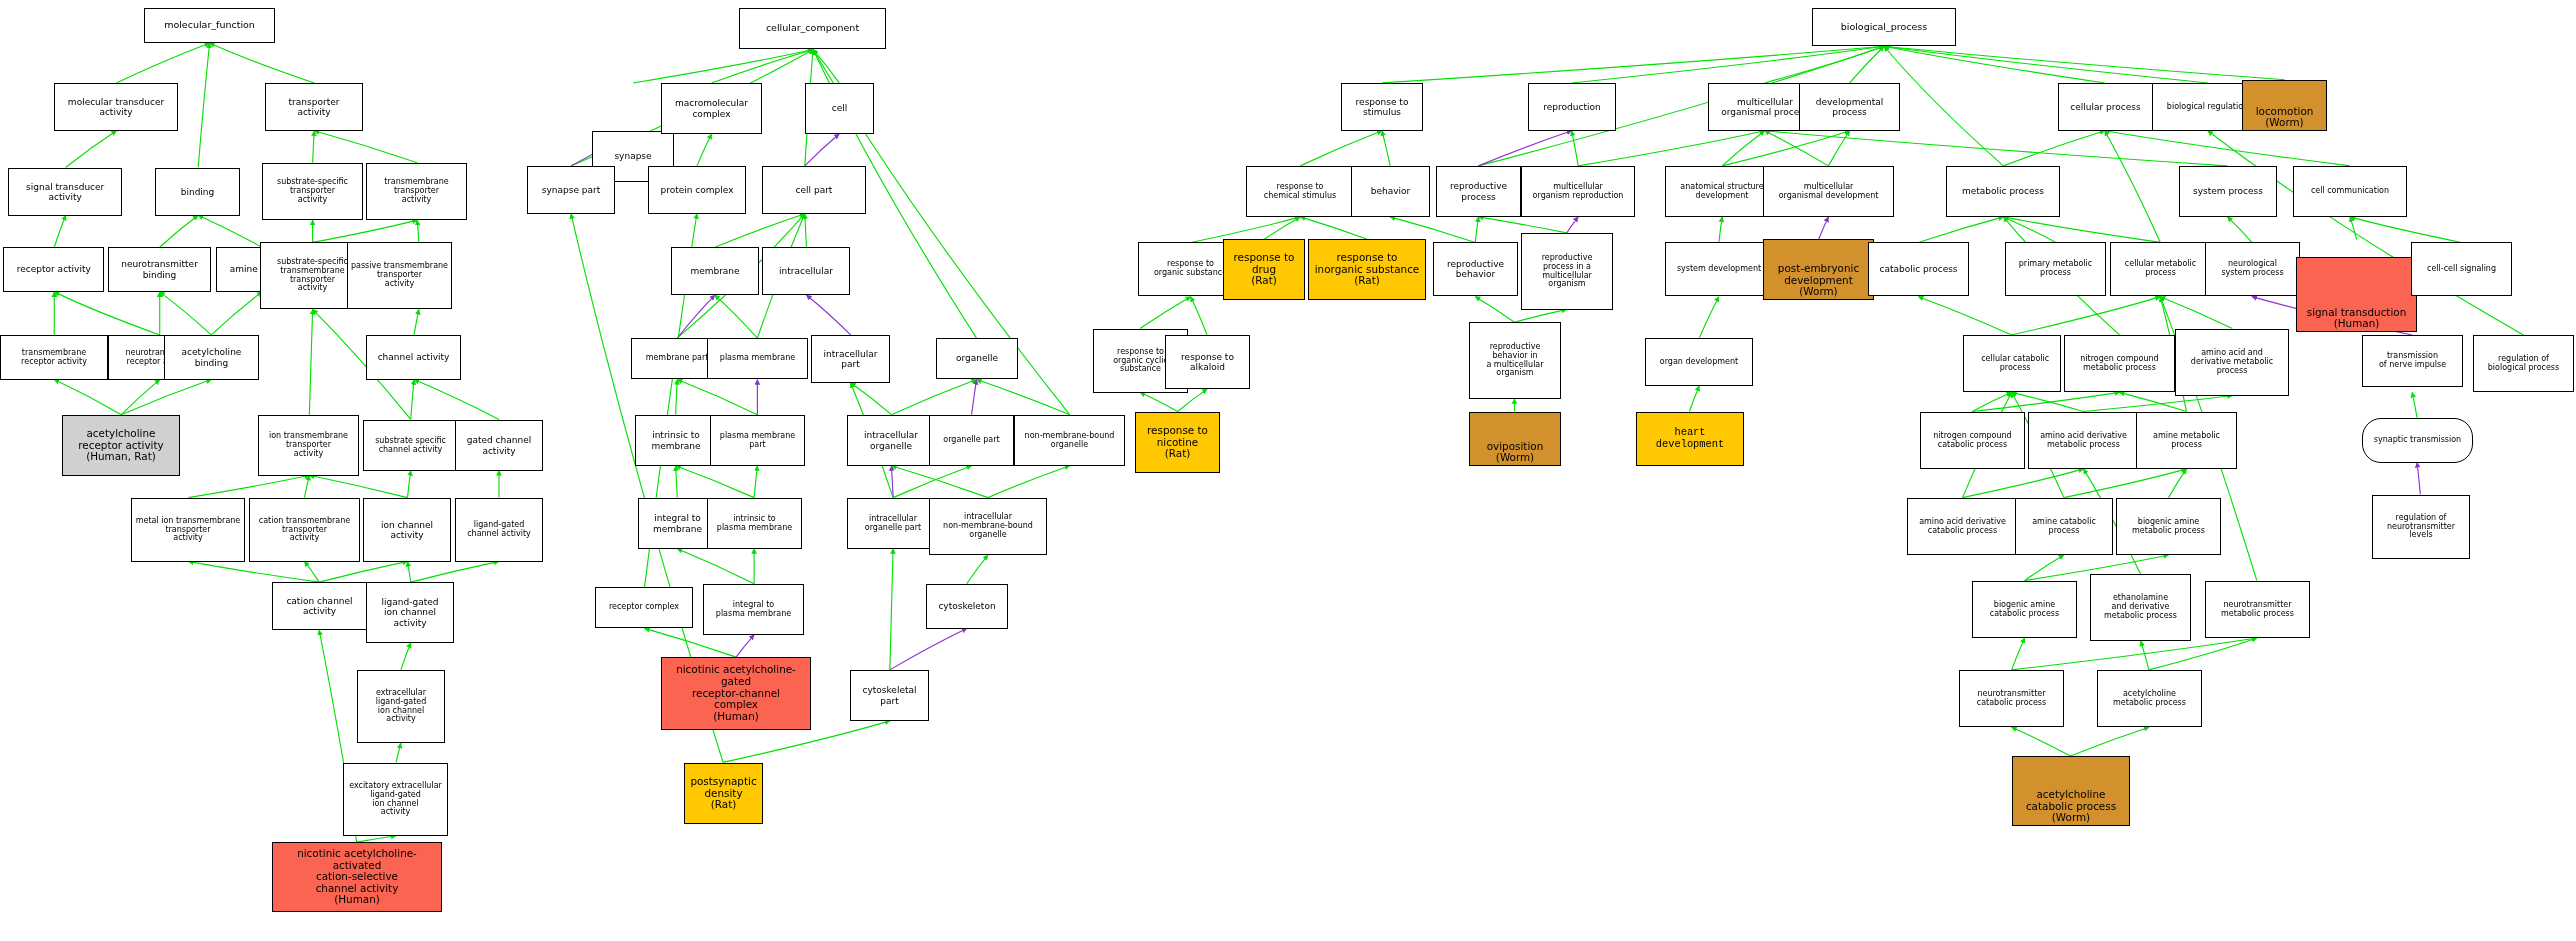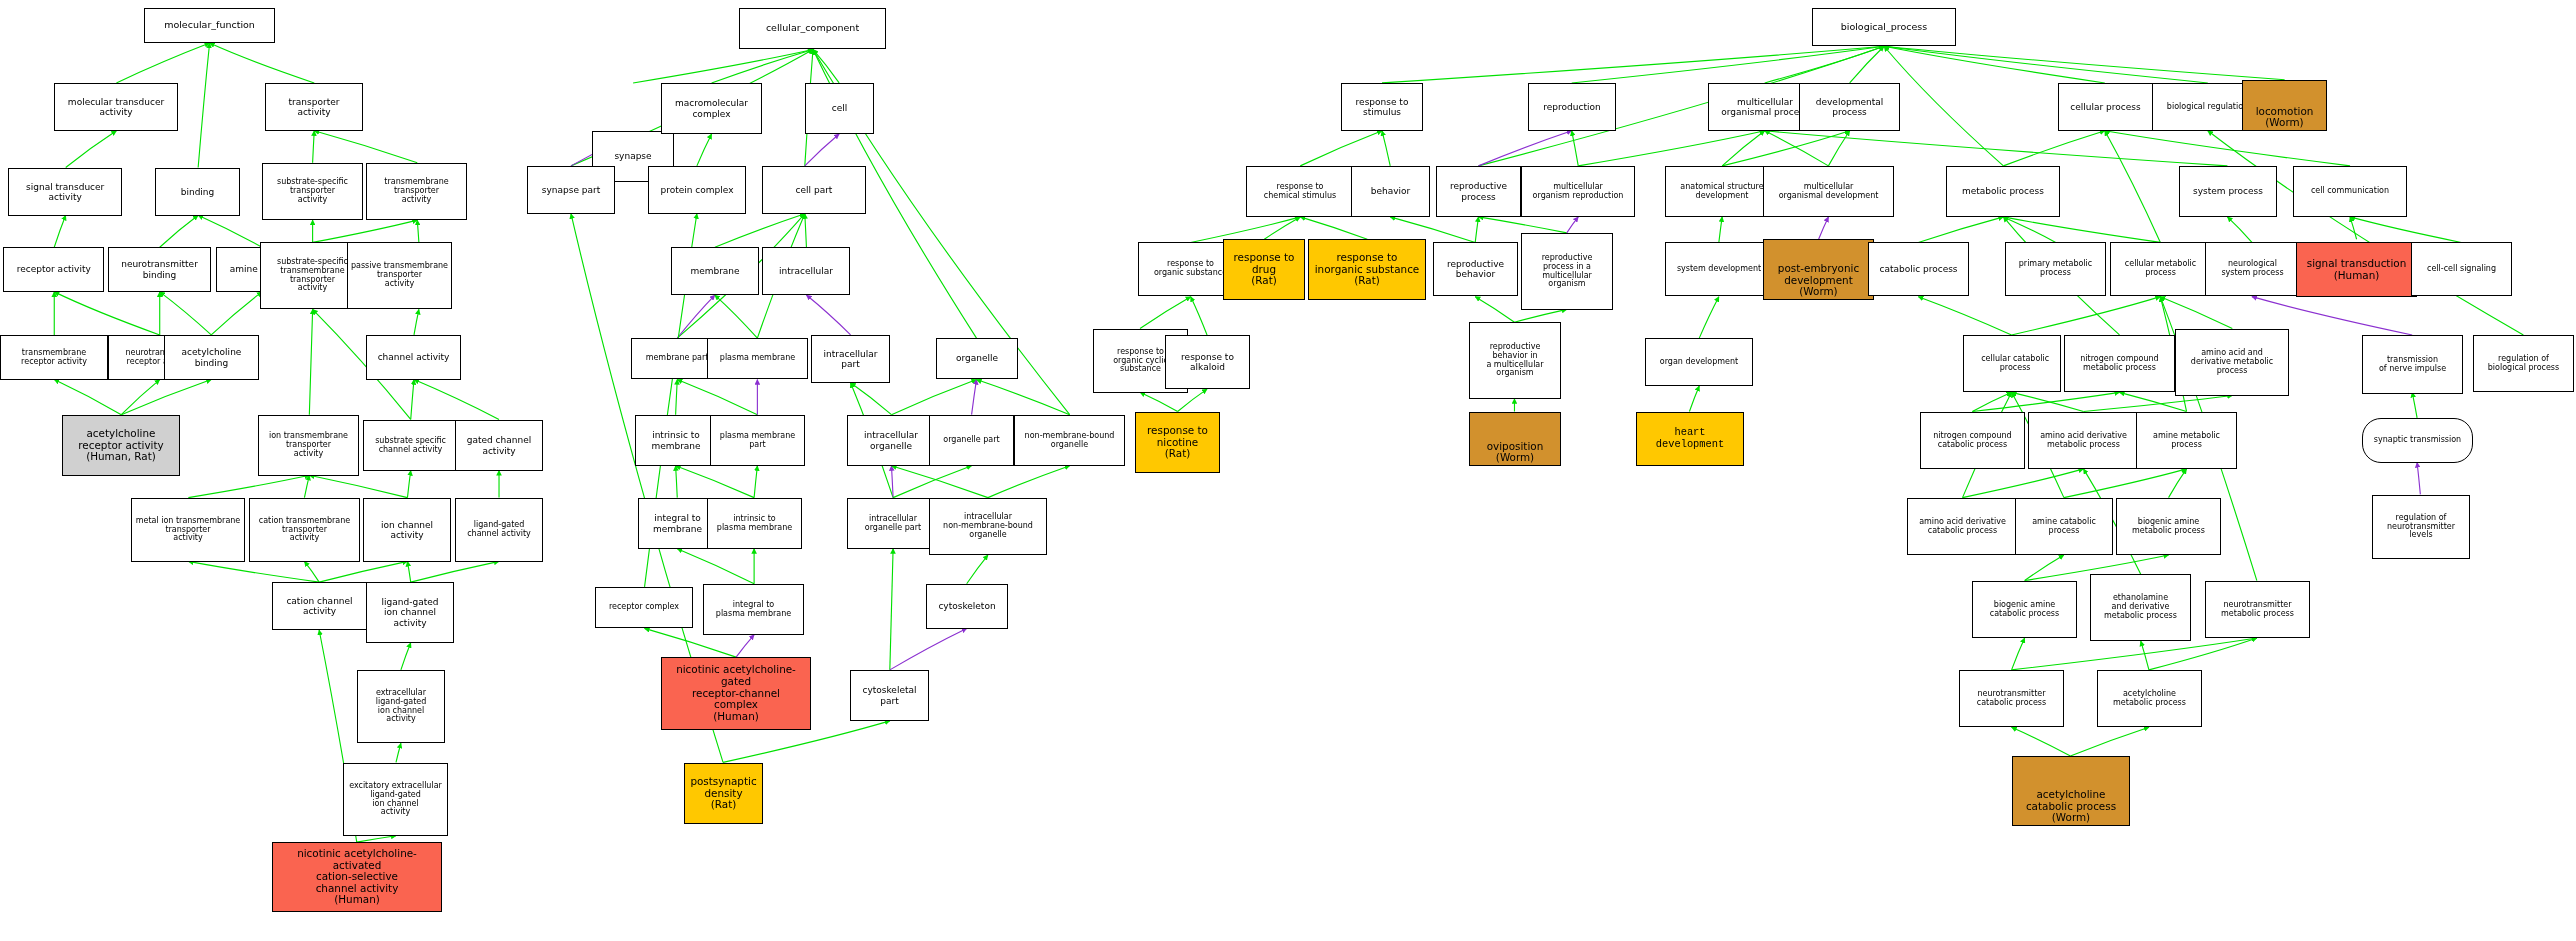--- a/index.html
+++ b/index.html
@@ -518,21 +518,21 @@
 process</span>
       </div>
       <div class="node small" style="left: 2110px; top: 242px; width: 101px; height: 54px;">
         <span style="white-space: pre-line;">cellular metabolic
 process</span>
       </div>
       <div class="node small" style="left: 2205px; top: 242px; width: 95px; height: 54px;">
         <span style="white-space: pre-line;">neurological
 system process</span>
       </div>
-      <div class="node red" style="left: 2296px; top: 242px; width: 121px; height: 55px;">
+      <div class="node red" style="left: 2296px; top: 257px; width: 121px; height: 75px; align-items: flex-end;">
         <span style="white-space: pre-line;">signal transduction
 (Human)</span>
       </div>
       <div class="node small" style="left: 2411px; top: 242px; width: 101px; height: 54px;">
         <span style="white-space: pre-line;">cell-cell signaling</span>
       </div>
       <div class="node small" style="left: 1093px; top: 329px; width: 95px; height: 64px;">
         <span style="white-space: pre-line;">response to
 organic cyclic
 substance</span>
@@ -556,21 +556,21 @@
       </div>
       <div class="node small" style="left: 2064px; top: 335px; width: 111px; height: 57px;">
         <span style="white-space: pre-line;">nitrogen compound
 metabolic process</span>
       </div>
       <div class="node small" style="left: 2175px; top: 329px; width: 114px; height: 67px;">
         <span style="white-space: pre-line;">amino acid and
 derivative metabolic
 process</span>
       </div>
-      <div class="node small" style="left: 2362px; top: 335px; width: 101px; height: 59px;">
+      <div class="node small" style="left: 2362px; top: 335px; width: 101px; height: 52px;">
         <span style="white-space: pre-line;">transmission
 of nerve impulse</span>
       </div>
       <div class="node small" style="left: 2473px; top: 335px; width: 101px; height: 57px;">
         <span style="white-space: pre-line;">regulation of
 biological process</span>
       </div>
       <div class="node gold" style="left: 1135px; top: 412px; width: 85px; height: 61px;">
         <span style="white-space: pre-line;">response to
 nicotine

